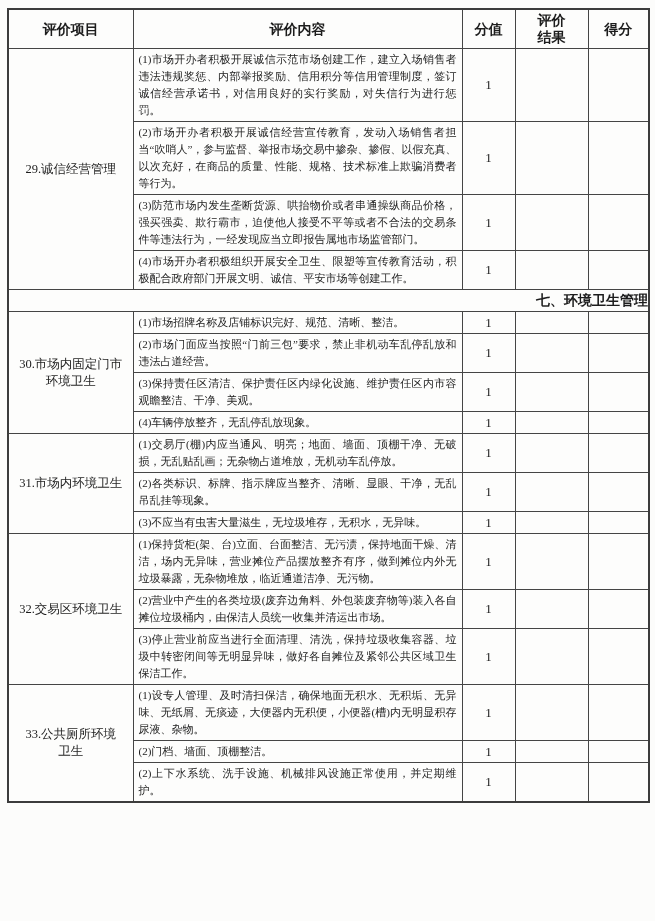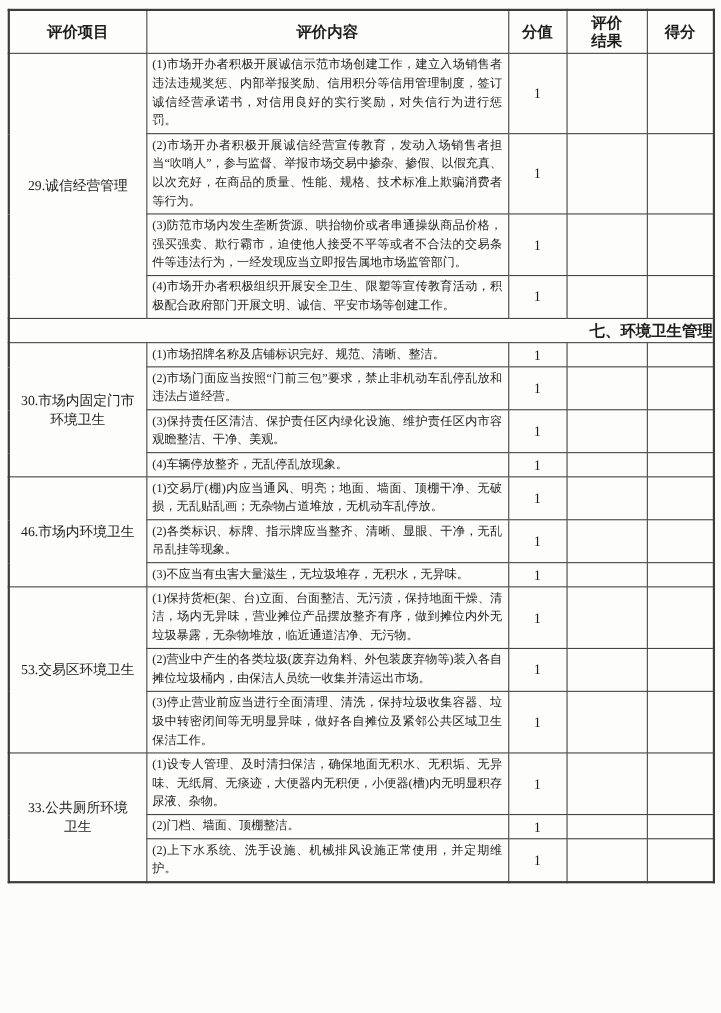--- a/index.html
+++ b/index.html
@@ -138,40 +138,40 @@
           <td class="result-cell"></td>
           <td class="points-cell"></td>
         </tr>
         <tr>
           <td class="content-cell">(4)车辆停放整齐，无乱停乱放现象。</td>
           <td class="score-cell">1</td>
           <td class="result-cell"></td>
           <td class="points-cell"></td>
         </tr>
         <tr class="group-start">
-          <td rowspan="3" class="item-cell">46.市场内环境卫生</td>
+          <td rowspan="3" class="item-cell">31.市场内环境卫生</td>
           <td class="content-cell">(1)交易厅(棚)内应当通风、明亮；地面、墙面、顶棚干净、无破损，无乱贴乱画；无杂物占道堆放，无机动车乱停放。</td>
           <td class="score-cell">1</td>
           <td class="result-cell"></td>
           <td class="points-cell"></td>
         </tr>
         <tr>
           <td class="content-cell">(2)各类标识、标牌、指示牌应当整齐、清晰、显眼、干净，无乱吊乱挂等现象。</td>
           <td class="score-cell">1</td>
           <td class="result-cell"></td>
           <td class="points-cell"></td>
         </tr>
         <tr>
           <td class="content-cell">(3)不应当有虫害大量滋生，无垃圾堆存，无积水，无异味。</td>
           <td class="score-cell">1</td>
           <td class="result-cell"></td>
           <td class="points-cell"></td>
         </tr>
         <tr class="group-start">
-          <td rowspan="3" class="item-cell">53.交易区环境卫生</td>
+          <td rowspan="3" class="item-cell">32.交易区环境卫生</td>
           <td class="content-cell">(1)保持货柜(架、台)立面、台面整洁、无污渍，保持地面干燥、清洁，场内无异味，营业摊位产品摆放整齐有序，做到摊位内外无垃圾暴露，无杂物堆放，临近通道洁净、无污物。</td>
           <td class="score-cell">1</td>
           <td class="result-cell"></td>
           <td class="points-cell"></td>
         </tr>
         <tr>
           <td class="content-cell">(2)营业中产生的各类垃圾(废弃边角料、外包装废弃物等)装入各自摊位垃圾桶内，由保洁人员统一收集并清运出市场。</td>
           <td class="score-cell">1</td>
           <td class="result-cell"></td>
           <td class="points-cell"></td>

